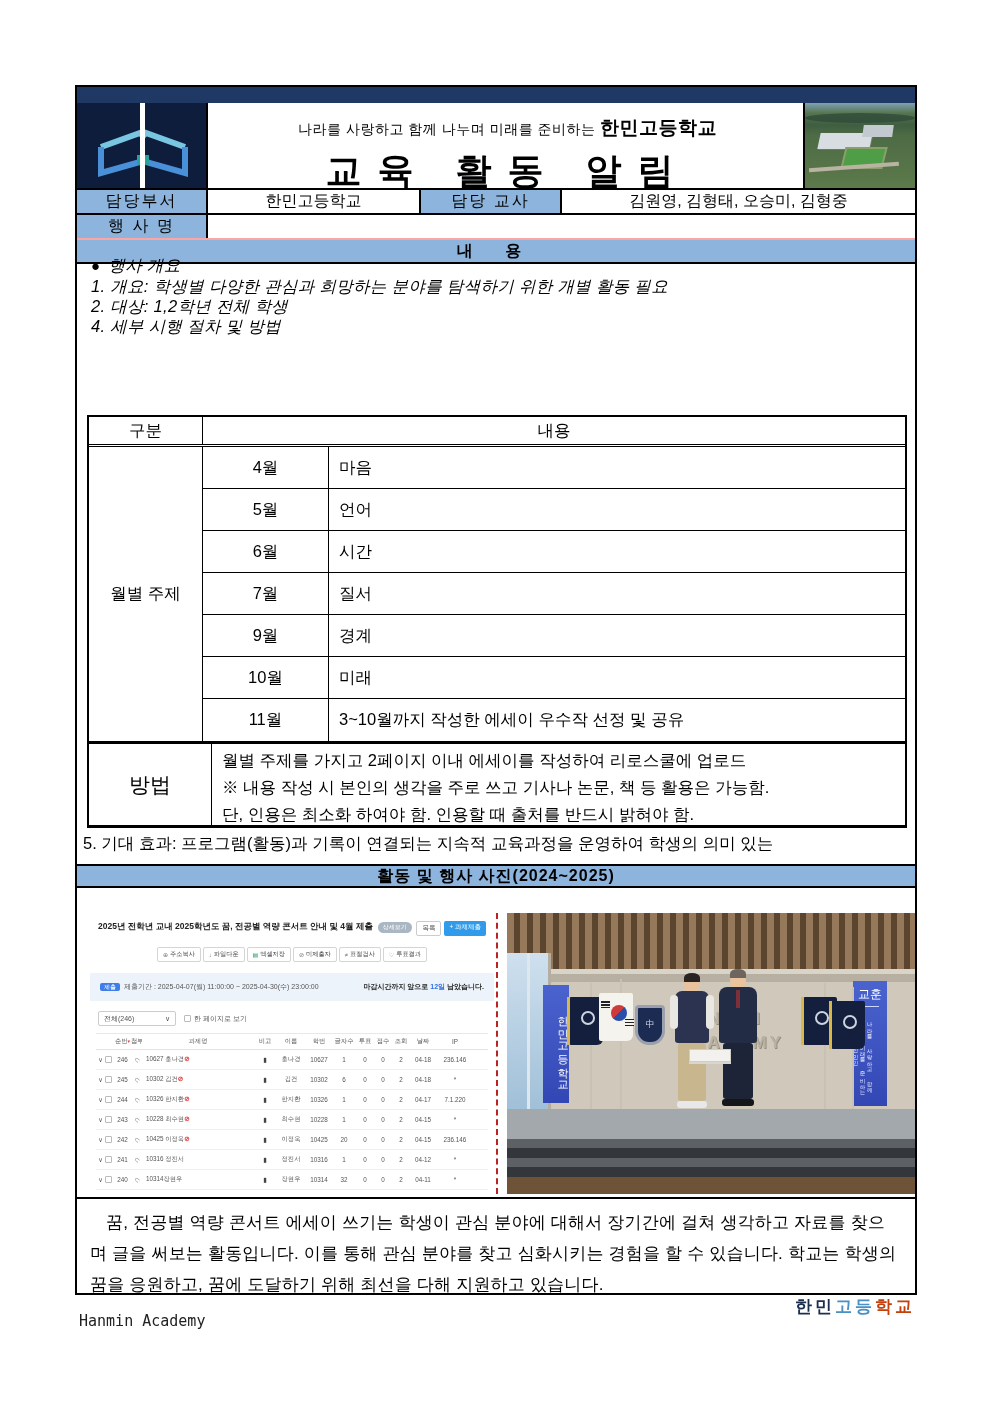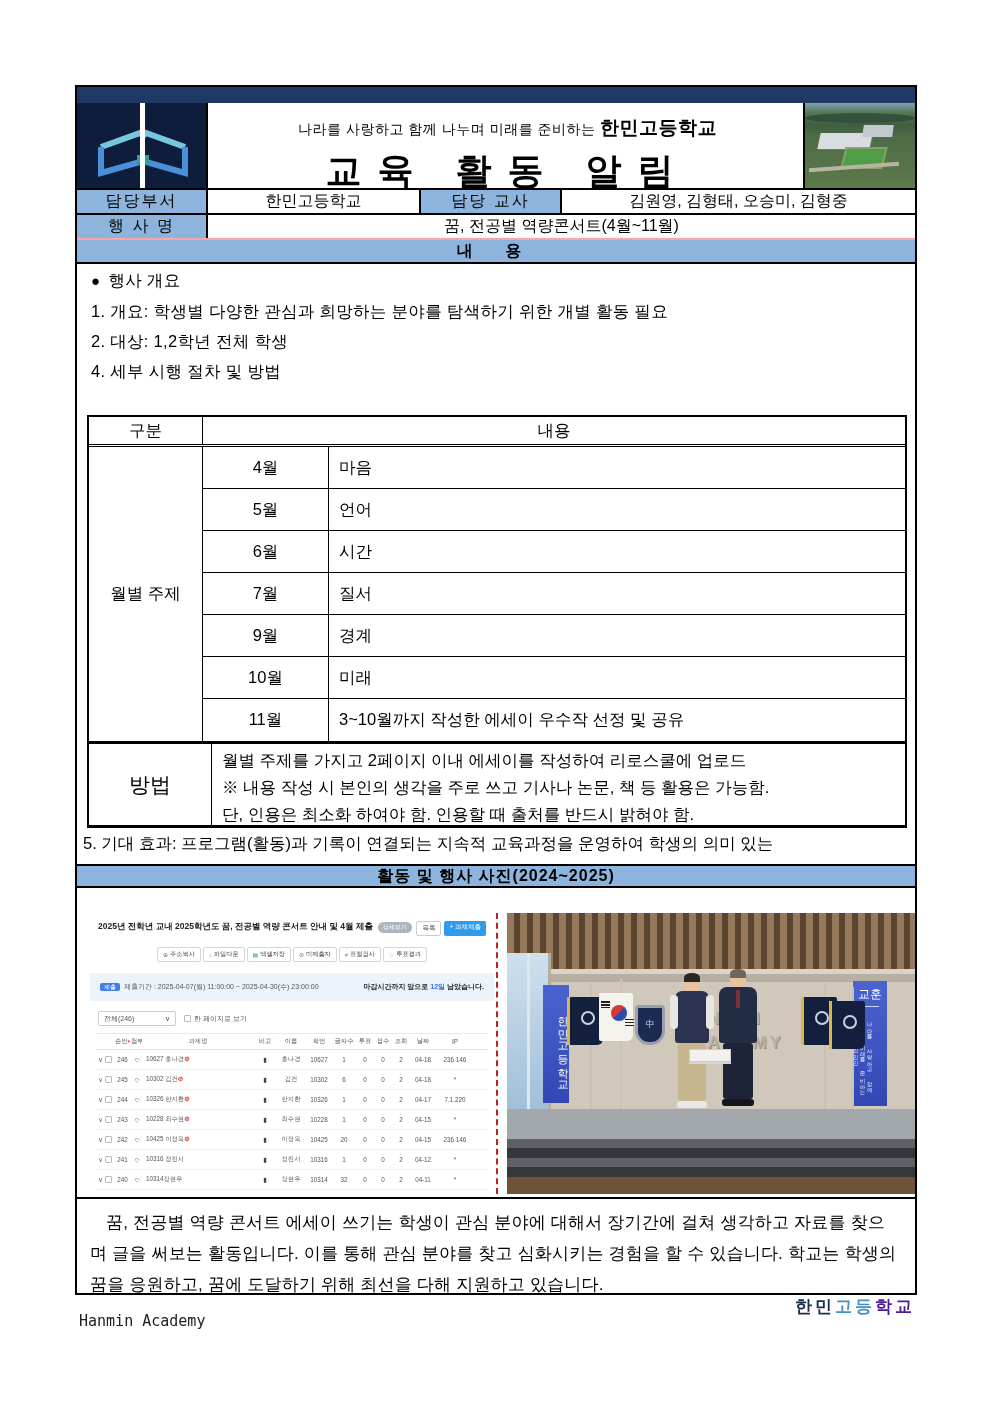--- a/index.html
+++ b/index.html
@@ -33,21 +33,21 @@
   .inforow .label { background:#8DB4DC; letter-spacing:2px; }
   .inforow .last { border-right:none; }
   .r1 { top:103px; border-bottom:2px solid #000; }
   .r2 { top:128px; border-bottom:2px solid #fca5a5; }
 
   .sectionbar { position:absolute; left:0; width:100%; height:24px; background:#8DB4DC; border-bottom:2px solid #000; display:flex; align-items:center; justify-content:center; font-size:16px; font-weight:bold; }
   .bar-naeyong { top:153px; letter-spacing:14px; }
   .bar-photos { top:777px; border-top:2px solid #000; letter-spacing:1px; }
 
   
-  .overview { position:absolute; left:14px; top:178px; width:810px; font-size:16.5px; line-height:30px; letter-spacing:0.3px; }
+  .overview { position:absolute; left:14px; top:168px; width:810px; font-size:16.5px; line-height:20px; letter-spacing:0.3px;font-style:italic; }
   .overview .bullet { font-size:15px; margin-right:8px; }
 
   
   .sched { position:absolute; left:10px; top:328px; width:820px; border:2px solid #000; border-bottom:none; }
   .sched-header { display:flex; height:30px; border-bottom:3px double #000; }
   .sch-c1 { width:114px; border-right:1.5px solid #000; display:flex; align-items:center; justify-content:center; font-size:16.5px; }
   .sch-rest { flex:1; display:flex; align-items:center; justify-content:center; font-size:16.5px; }
   .sched-body { display:flex; }
   .sched-label { width:114px; border-right:1.5px solid #000; display:flex; align-items:center; justify-content:center; font-size:16.5px; }
   .sched-rows { flex:1; }
@@ -143,21 +143,21 @@
 
   
   .closing { position:absolute; left:0; top:1110px; width:100%; height:96px; border-top:2px solid #000; padding:8px 13px 0 13px; font-size:17px; line-height:31px; letter-spacing:0.2px; }
   .closing p { text-indent:16px; }
 
   
   .foot-left { position:absolute; left:79px; top:1312px; font-size:15px; font-family:"DejaVu Sans Mono", monospace; color:#222; }
   .foot-logo { position:absolute; right:77px; top:1298px; text-align:right; font-weight:bold; line-height:18px; }
   .foot-logo .j1 { color:#1b2e4f; font-size:17px; letter-spacing:3px; }
   .foot-logo .j2 { color:#4a90c4; font-size:17px; letter-spacing:3px; }
-  .foot-logo .j3 { color:#4c1d95; font-size:17px; letter-spacing:3px; }
+  .foot-logo .j3 { color:#c2410c; font-size:17px; letter-spacing:3px; }
 </style>
 </head>
 <body>
 
 <div class="page">
   <div class="doc">
 
     <div class="topbar"></div>
 
     <div class="hdr">
@@ -185,21 +185,20 @@
     </div>
 
     <div class="inforow r1">
       <div class="cell label" style="width:131px;">담당부서</div>
       <div class="cell" style="width:213px;">한민고등학교</div>
       <div class="cell label" style="width:141px;">담당 교사</div>
       <div class="cell last" style="flex:1;">김원영, 김형태, 오승미, 김형중</div>
     </div>
     <div class="inforow r2">
       <div class="cell label" style="width:131px;">행 사 명</div>
-      <div class="cell last" style="flex:1;">꿈, 전공별 역량콘서트(4월~11월)</div>
     </div>
 
     <div class="sectionbar bar-naeyong">내 용</div>
 
     <div class="overview">
       <div><span class="bullet">●</span><span>행사 개요</span></div>
       <div>1. 개요: 학생별 다양한 관심과 희망하는 분야를 탐색하기 위한 개별 활동 필요</div>
       <div>2. 대상: 1,2학년 전체 학생</div>
       <div>4. 세부 시행 절차 및 방법</div>
     </div>

